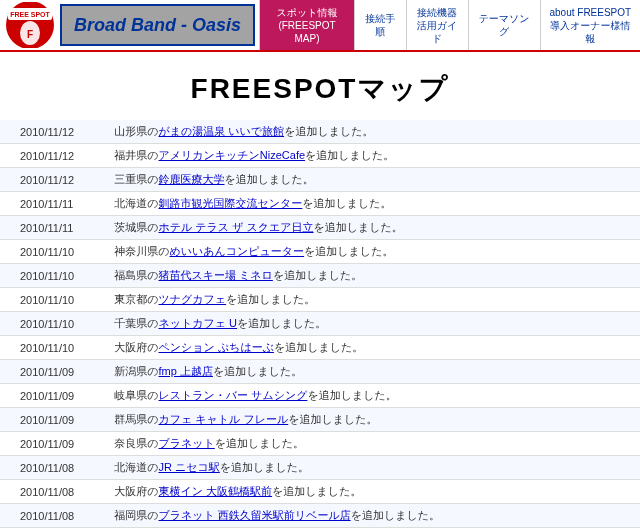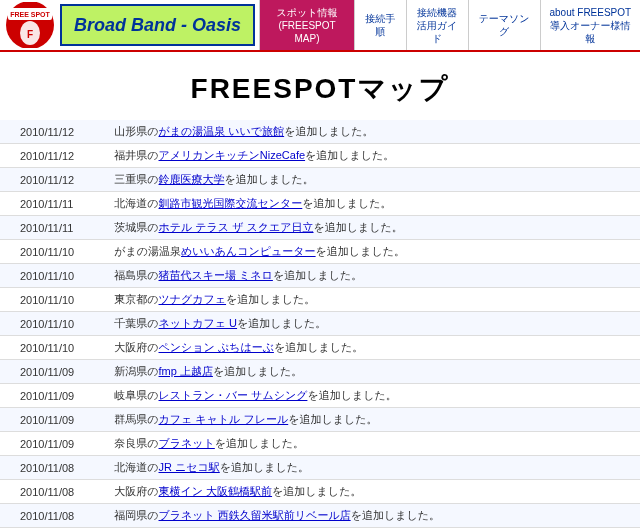--- a/index.html
+++ b/index.html
@@ -26,21 +26,21 @@
       padding: 2px 4px;
       min-width: 60px;
     }
     .logo-freespot {
       width: 52px;
       height: 46px;
     }
     .brand-area {
       display: flex;
       align-items: center;
-      background: #bef264;
+      background: #a3a3a3;
       border: 2px solid #003399;
       margin: 4px 4px 4px 0;
       padding: 0 12px;
     }
     .brand-text {
       font-size: 18px;
       font-weight: bold;
       font-style: italic;
       color: #003399;
       white-space: nowrap;
@@ -180,21 +180,21 @@
       <tr>
         <td class="date-cell">2010/11/11</td>
         <td class="content-cell"><span>北海道の</span><a href="#">釧路市観光国際交流センター</a><span>を追加しました。</span></td>
       </tr>
       <tr>
         <td class="date-cell">2010/11/11</td>
         <td class="content-cell"><span>茨城県の</span><a href="#">ホテル テラス ザ スクエア日立</a><span>を追加しました。</span></td>
       </tr>
       <tr>
         <td class="date-cell">2010/11/10</td>
-        <td class="content-cell"><span>がまの湯温泉</span><a href="#">めいいあんコンピューター</a><span>を追加しました。</span></td>
+        <td class="content-cell"><span>神奈川県の</span><a href="#">めいいあんコンピューター</a><span>を追加しました。</span></td>
       </tr>
       <tr>
         <td class="date-cell">2010/11/10</td>
         <td class="content-cell"><span>福島県の</span><a href="#">猪苗代スキー場 ミネロ</a><span>を追加しました。</span></td>
       </tr>
       <tr>
         <td class="date-cell">2010/11/10</td>
         <td class="content-cell"><span>東京都の</span><a href="#">ツナグカフェ</a><span>を追加しました。</span></td>
       </tr>
       <tr>

